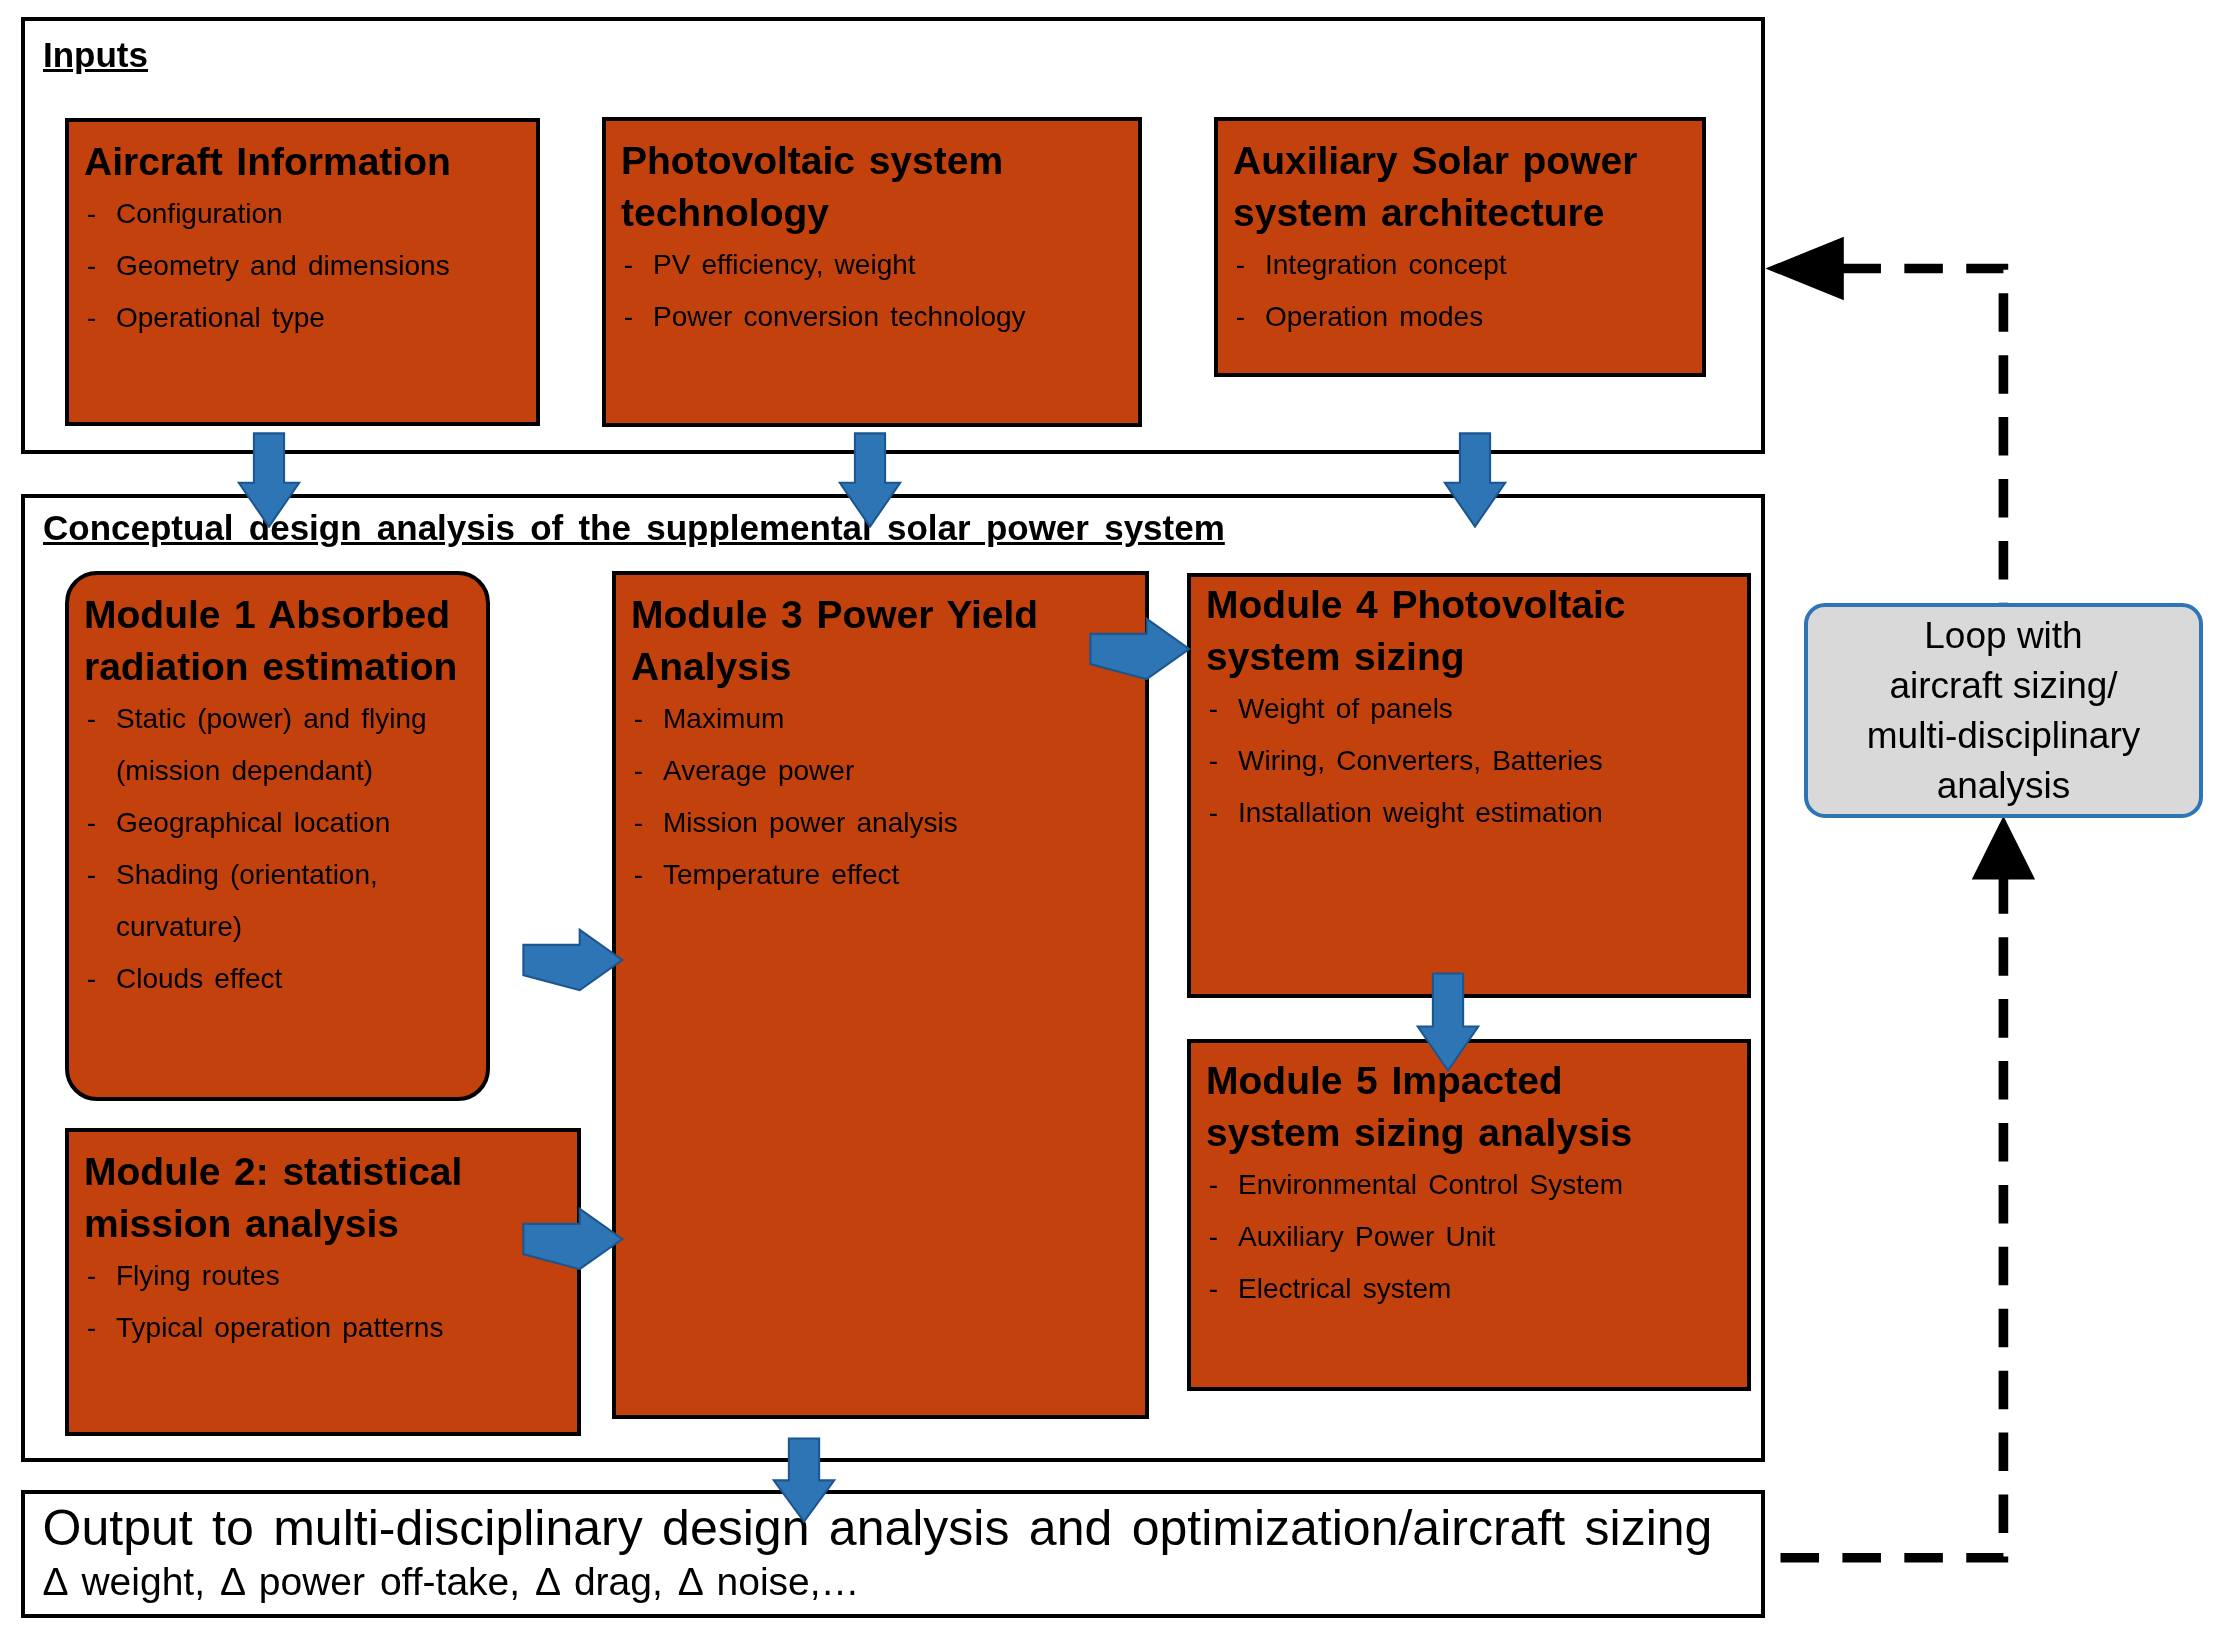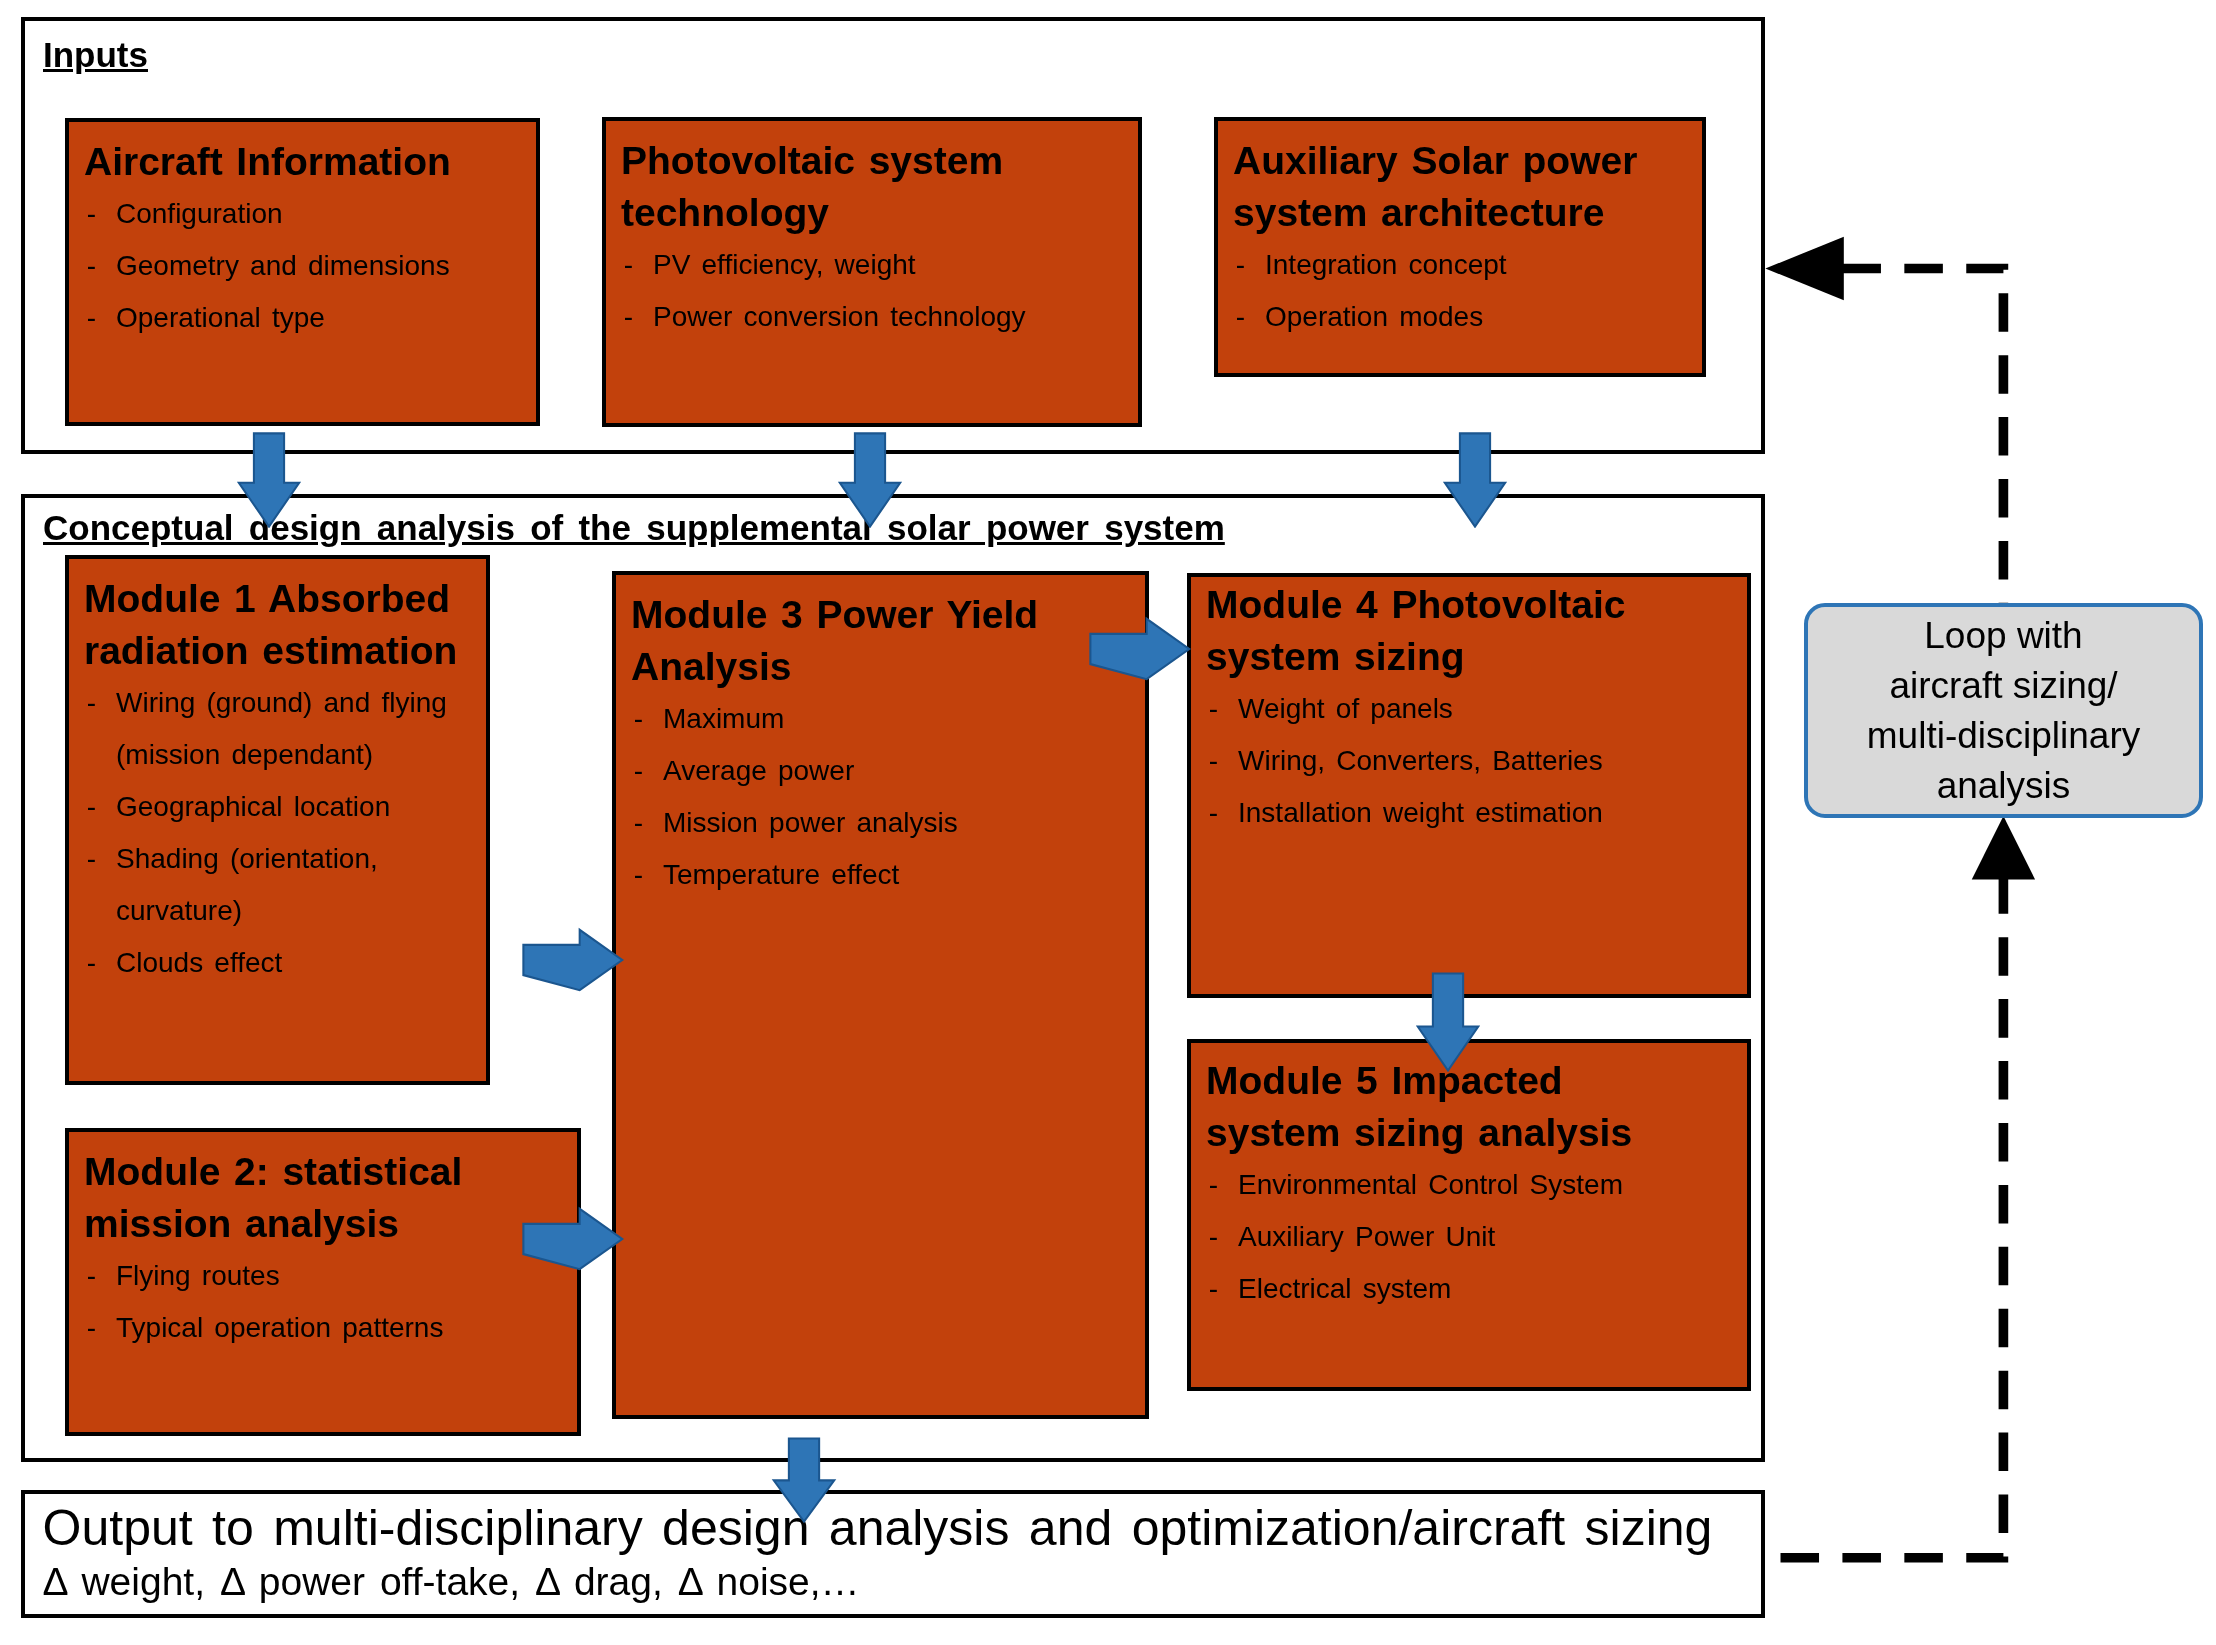--- a/index.html
+++ b/index.html
@@ -56,24 +56,24 @@
   <div class="box" style="left:1214px; top:117px; width:492px; height:260px; padding:13.8px 15px;">
     <div class="box-title">Auxiliary Solar power
 system architecture</div>
     <div class="item" data-bullet="-">Integration concept</div>
     <div class="item" data-bullet="-">Operation modes</div>
   </div>
 
   <div class="container" style="left:20.6px; top:494px; width:1744px; height:968px;"></div>
   <div class="section-title" style="left:43px; top:504px;">Conceptual design analysis of the supplemental solar power system</div>
 
-  <div class="box" style="left:65px; top:555px; width:425px; height:530px; padding:13.8px 15px;">
+  <div class="box" style="left:65px; top:571px; width:425px; height:530px; padding:13.8px 15px;border-radius:32px;">
     <div class="box-title">Module 1 Absorbed
 radiation estimation</div>
-    <div class="item" data-bullet="-">Wiring (ground) and flying (mission dependant)</div>
+    <div class="item" data-bullet="-">Static (power) and flying (mission dependant)</div>
     <div class="item" data-bullet="-">Geographical location</div>
     <div class="item" data-bullet="-">Shading (orientation, curvature)</div>
     <div class="item" data-bullet="-">Clouds effect</div>
   </div>
 
   <div class="box" style="left:65px; top:1128px; width:516px; height:308px; padding:13.8px 15px;">
     <div class="box-title">Module 2: statistical
 mission analysis</div>
     <div class="item" data-bullet="-">Flying routes</div>
     <div class="item" data-bullet="-">Typical operation patterns</div>

